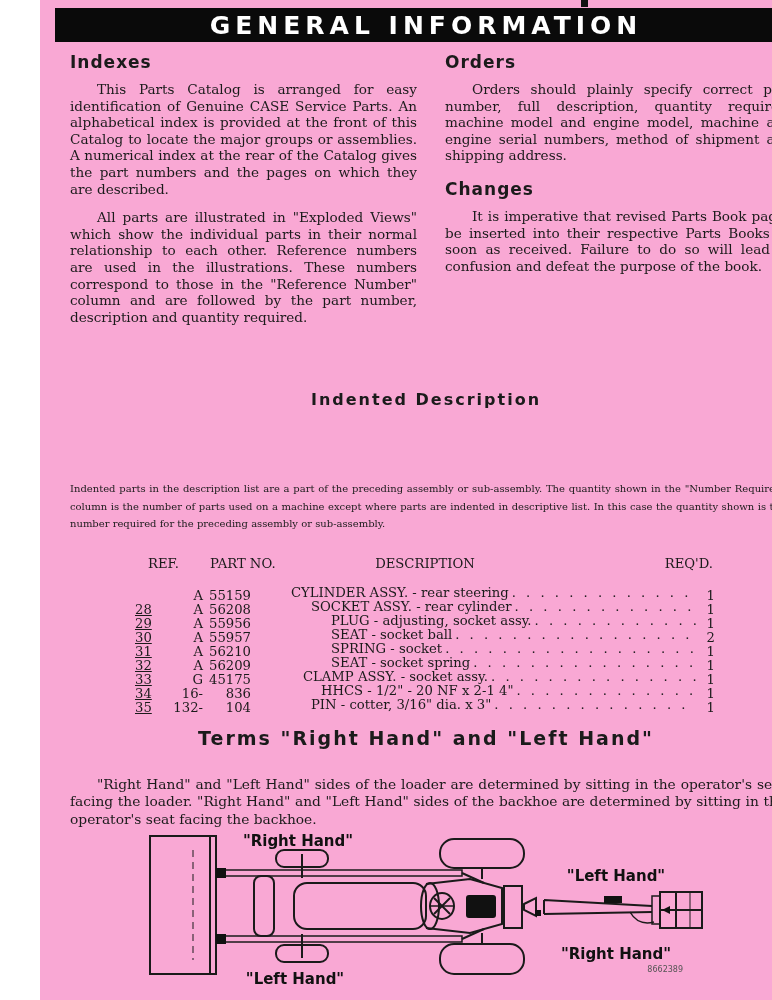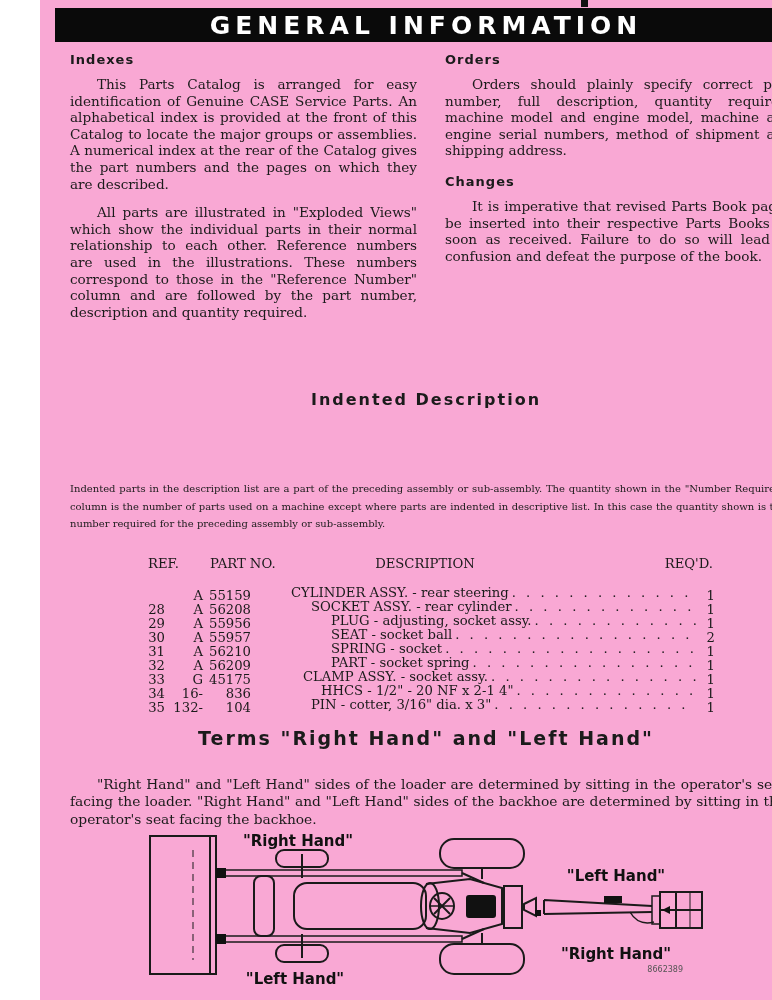--- a/index.html
+++ b/index.html
@@ -9,41 +9,41 @@
   .artifact{position:absolute;left:541px;top:0;width:7px;height:7px;background:#111;}
 
   .banner{position:absolute;left:15px;top:8px;width:742px;height:34px;background:#0a0a0a;
           display:flex;align-items:center;justify-content:center;}
   .banner-text{font-family:"DejaVu Sans", sans-serif;font-weight:bold;font-size:25px;
                letter-spacing:5px;color:#ffffff;white-space:nowrap;}
 
   .col-left{position:absolute;left:30px;top:52px;width:347px;}
   .col-right{position:absolute;left:405px;top:52px;width:347px;}
 
-  .sec-head{font-family:"DejaVu Sans", sans-serif;font-weight:bold;font-size:13px;
+  .sec-head{font-family:"DejaVu Sans", sans-serif;font-weight:bold;font-size:17px;
             letter-spacing:1px;margin:0 0 9px 0;}
   .sec-head.gap{margin-top:15px;}
   .body-p{font-size:13.6px;line-height:16.6px;text-align:justify;margin:0 0 12px 0;}
   .fi{text-indent:27px;}
 
   .center-head{position:absolute;left:0;right:0;text-align:center;
                font-family:"DejaVu Sans", sans-serif;font-weight:bold;letter-spacing:2px;}
   .indent-head{top:390px;font-size:16px;}
   .indent-body{position:absolute;left:30px;top:470px;width:716px;font-size:10px;
                line-height:17.6px;text-align:justify;}
 
   .parts{position:absolute;left:95px;top:556px;width:580px;font-size:13.2px;}
   .pt-head{position:relative;height:17px;margin-bottom:13px;}
   .pt-head span{position:absolute;top:0;}
   .pt-h-ref{left:13px;}
   .pt-h-part{left:75px;}
   .pt-h-desc{left:0;right:0;text-align:center;}
   .pt-h-reqd{right:2px;}
   .pt-row{display:flex;align-items:baseline;height:14px;line-height:14px;}
-  .pt-ref{width:30px;text-align:right;flex:none;}
+  .pt-ref{width:30px;text-align:left;flex:none;text-decoration:underline;}
   .pt-prefix{width:38px;text-align:right;flex:none;}
   .pt-num{width:48px;text-align:right;flex:none;}
   .pt-descwrap{flex:1;display:flex;margin-left:40px;overflow:hidden;min-width:0;justify-content:flex-end;}
   .pt-desc{white-space:nowrap;flex:none;}
   .pt-dots{flex:1;overflow:hidden;white-space:nowrap;letter-spacing:3px;margin:0 3px;}
   .pt-qty{width:16px;text-align:right;flex:none;}
   .ind-0{width:0;flex:none;}.ind-12{width:12px;flex:none;}.ind-20{width:20px;flex:none;}
   .ind-30{width:30px;flex:none;}.ind-40{width:40px;flex:none;}
 
   .terms-head{top:727px;font-size:19px;}
@@ -143,21 +143,21 @@
           <span class="pt-dots">. . . . . . . . . . . . . . . . . . . . . . . . . . . . . . . . . . . . . . . . . . . . . . . . . . . . . . . . . . . . </span>
         </span>
       <span class="pt-qty">1</span>
     </div>
     <div class="pt-row">
       <span class="pt-ref">32</span>
       <span class="pt-prefix">A</span>
       <span class="pt-num">56209</span>
       <span class="pt-descwrap">
           <span class="ind-40"></span>
-          <span class="pt-desc">PART - socket spring</span>
+          <span class="pt-desc">SEAT - socket spring</span>
           <span class="pt-dots">. . . . . . . . . . . . . . . . . . . . . . . . . . . . . . . . . . . . . . . . . . . . . . . . . . . . . . . . . . . . </span>
         </span>
       <span class="pt-qty">1</span>
     </div>
     <div class="pt-row">
       <span class="pt-ref">33</span>
       <span class="pt-prefix">G</span>
       <span class="pt-num">45175</span>
       <span class="pt-descwrap">
           <span class="ind-12"></span>

